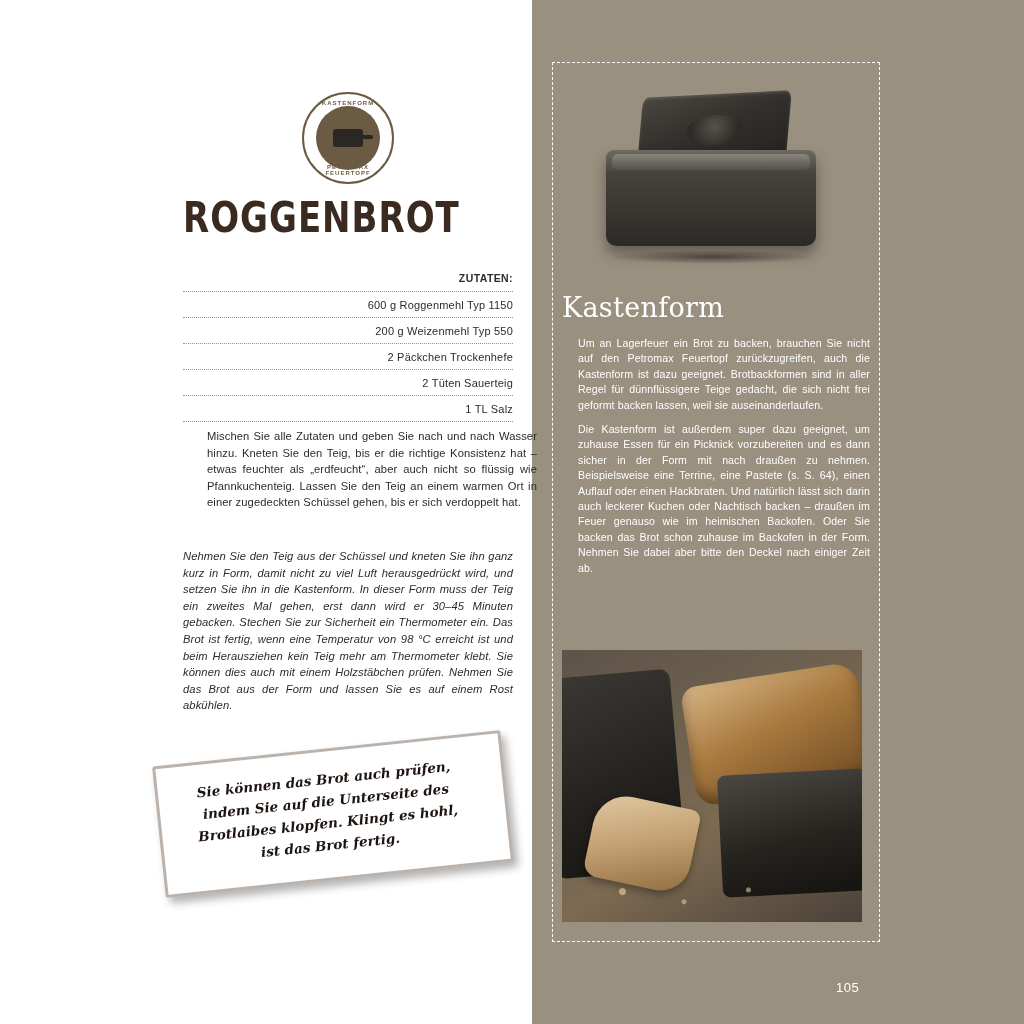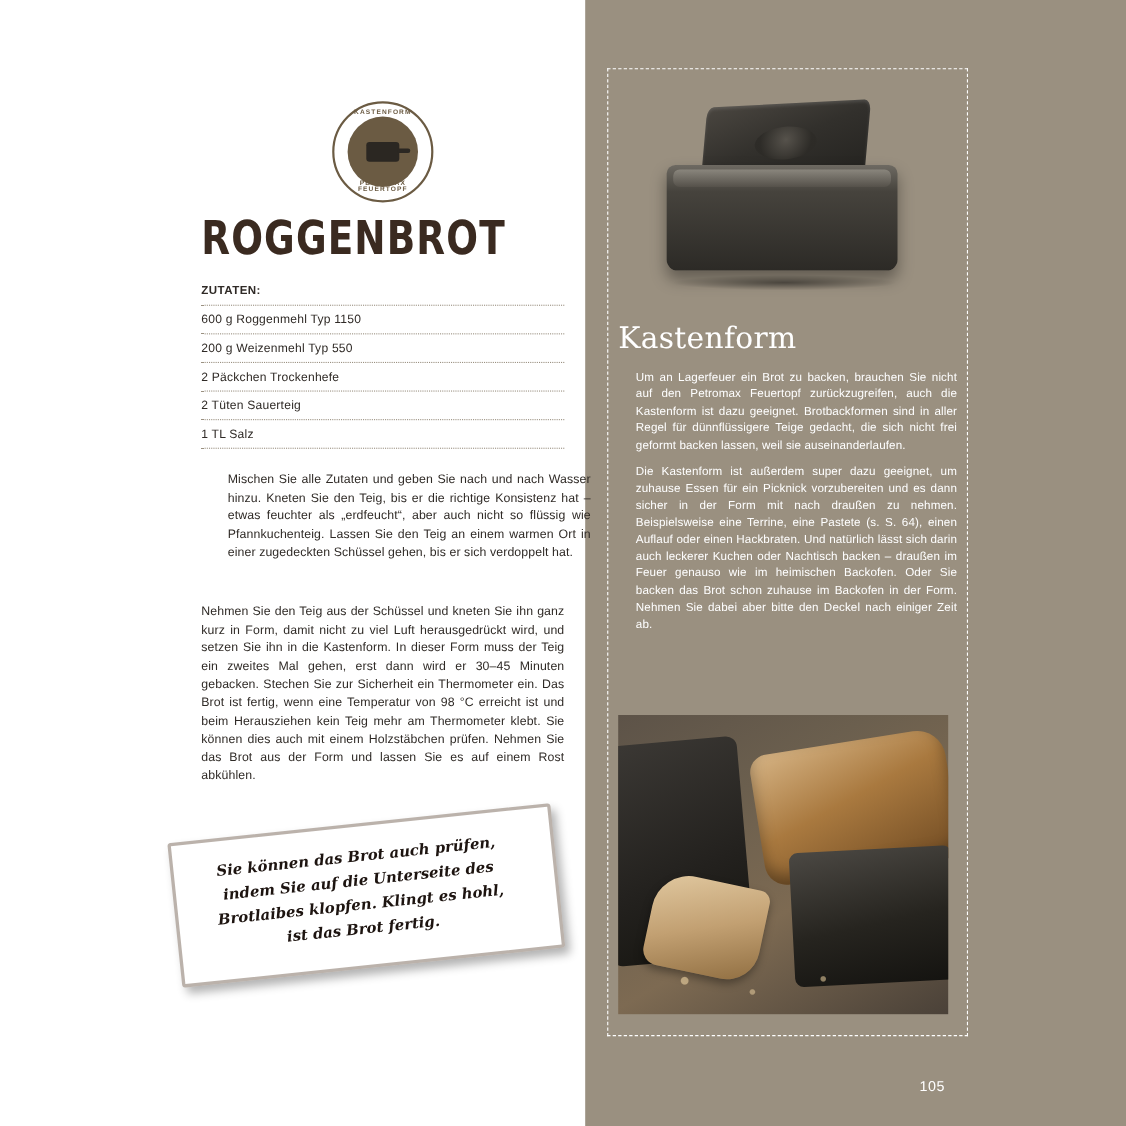--- a/index.html
+++ b/index.html
@@ -108,22 +108,23 @@
     font-weight: bold;
     font-size: 34px;
     letter-spacing: 1px;
     color: #3a2a20;
     transform: scaleY(1.25);
     transform-origin: left top;
   }
   .ingredients {
     position: absolute;
     left: 183px;
-    top: 258px;
+    top: 272px;
     width: 330px;
+    text-align: right;
   }
   .ing-head {
     font-size: 10.5px;
     font-weight: bold;
     color: #2f2a26;
     letter-spacing: .4px;
     padding-bottom: 7px;
     border-bottom: 1px dotted #9a9080;
   }
   .ing-row {
@@ -137,21 +138,21 @@
     position: absolute;
     left: 183px;
     width: 330px;
     font-size: 11.2px;
     line-height: 16.6px;
     color: #2f2a26;
     text-align: justify;
     letter-spacing: .1px;
   }
   #para1 { top: 428px; margin-left: 24px; }
-  #para2 { top: 548px; }
+  #para2 { top: 548px; font-style: italic; }
 
   
   .sign {
     position: absolute;
     left: 150px;
     top: 742px;
     width: 372px;
     height: 160px;
   }
   .sign-board {

